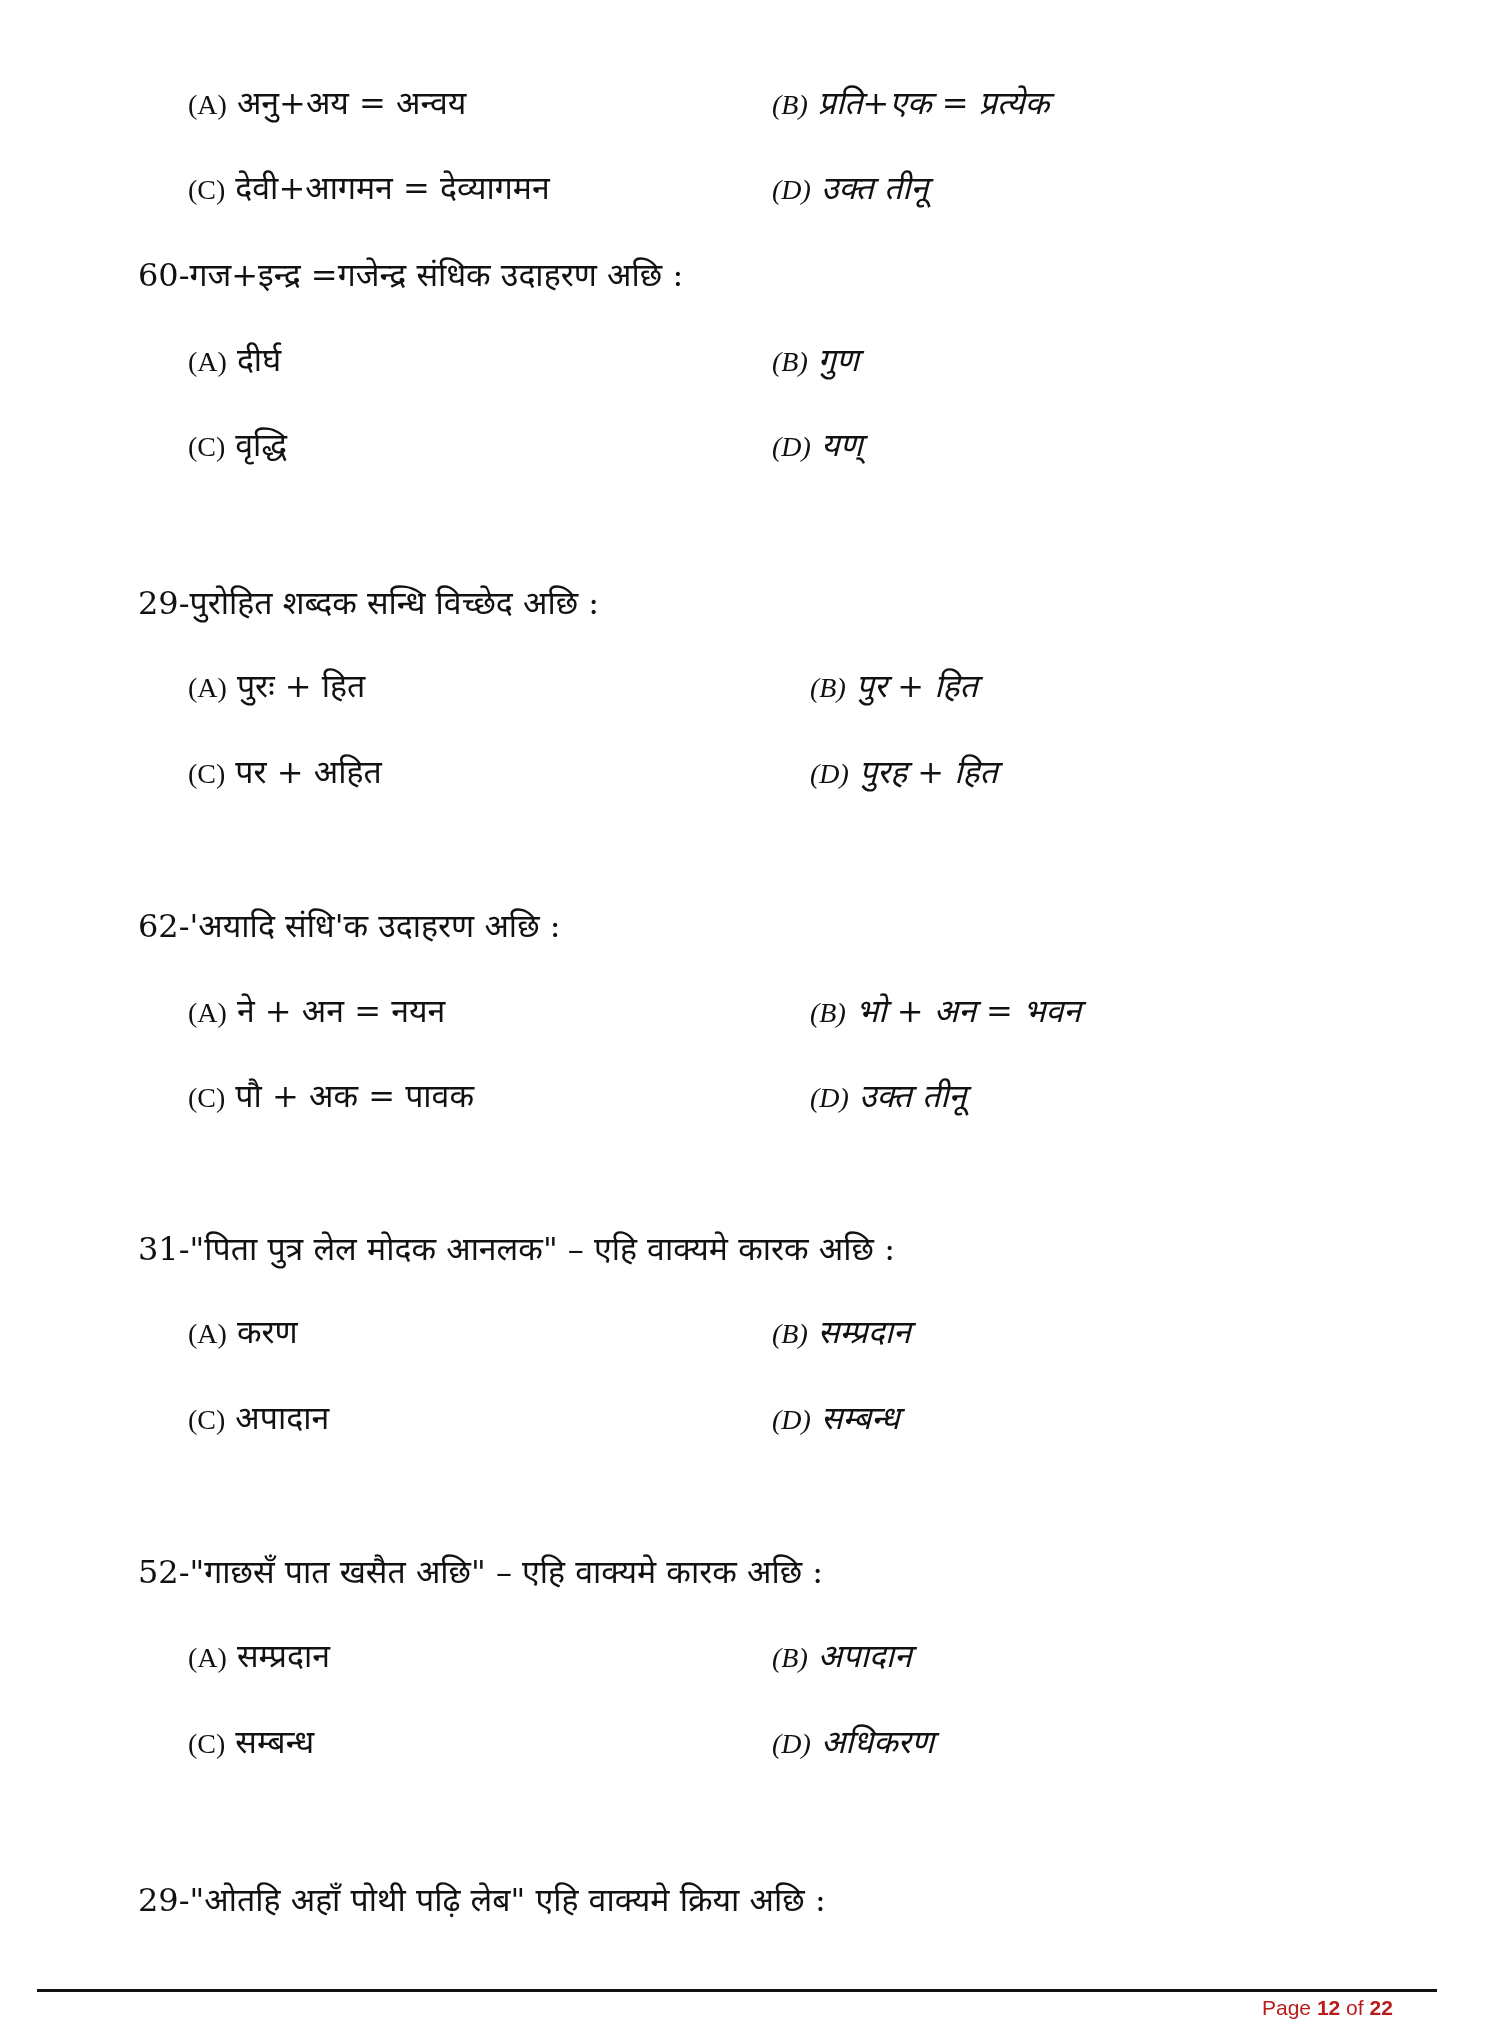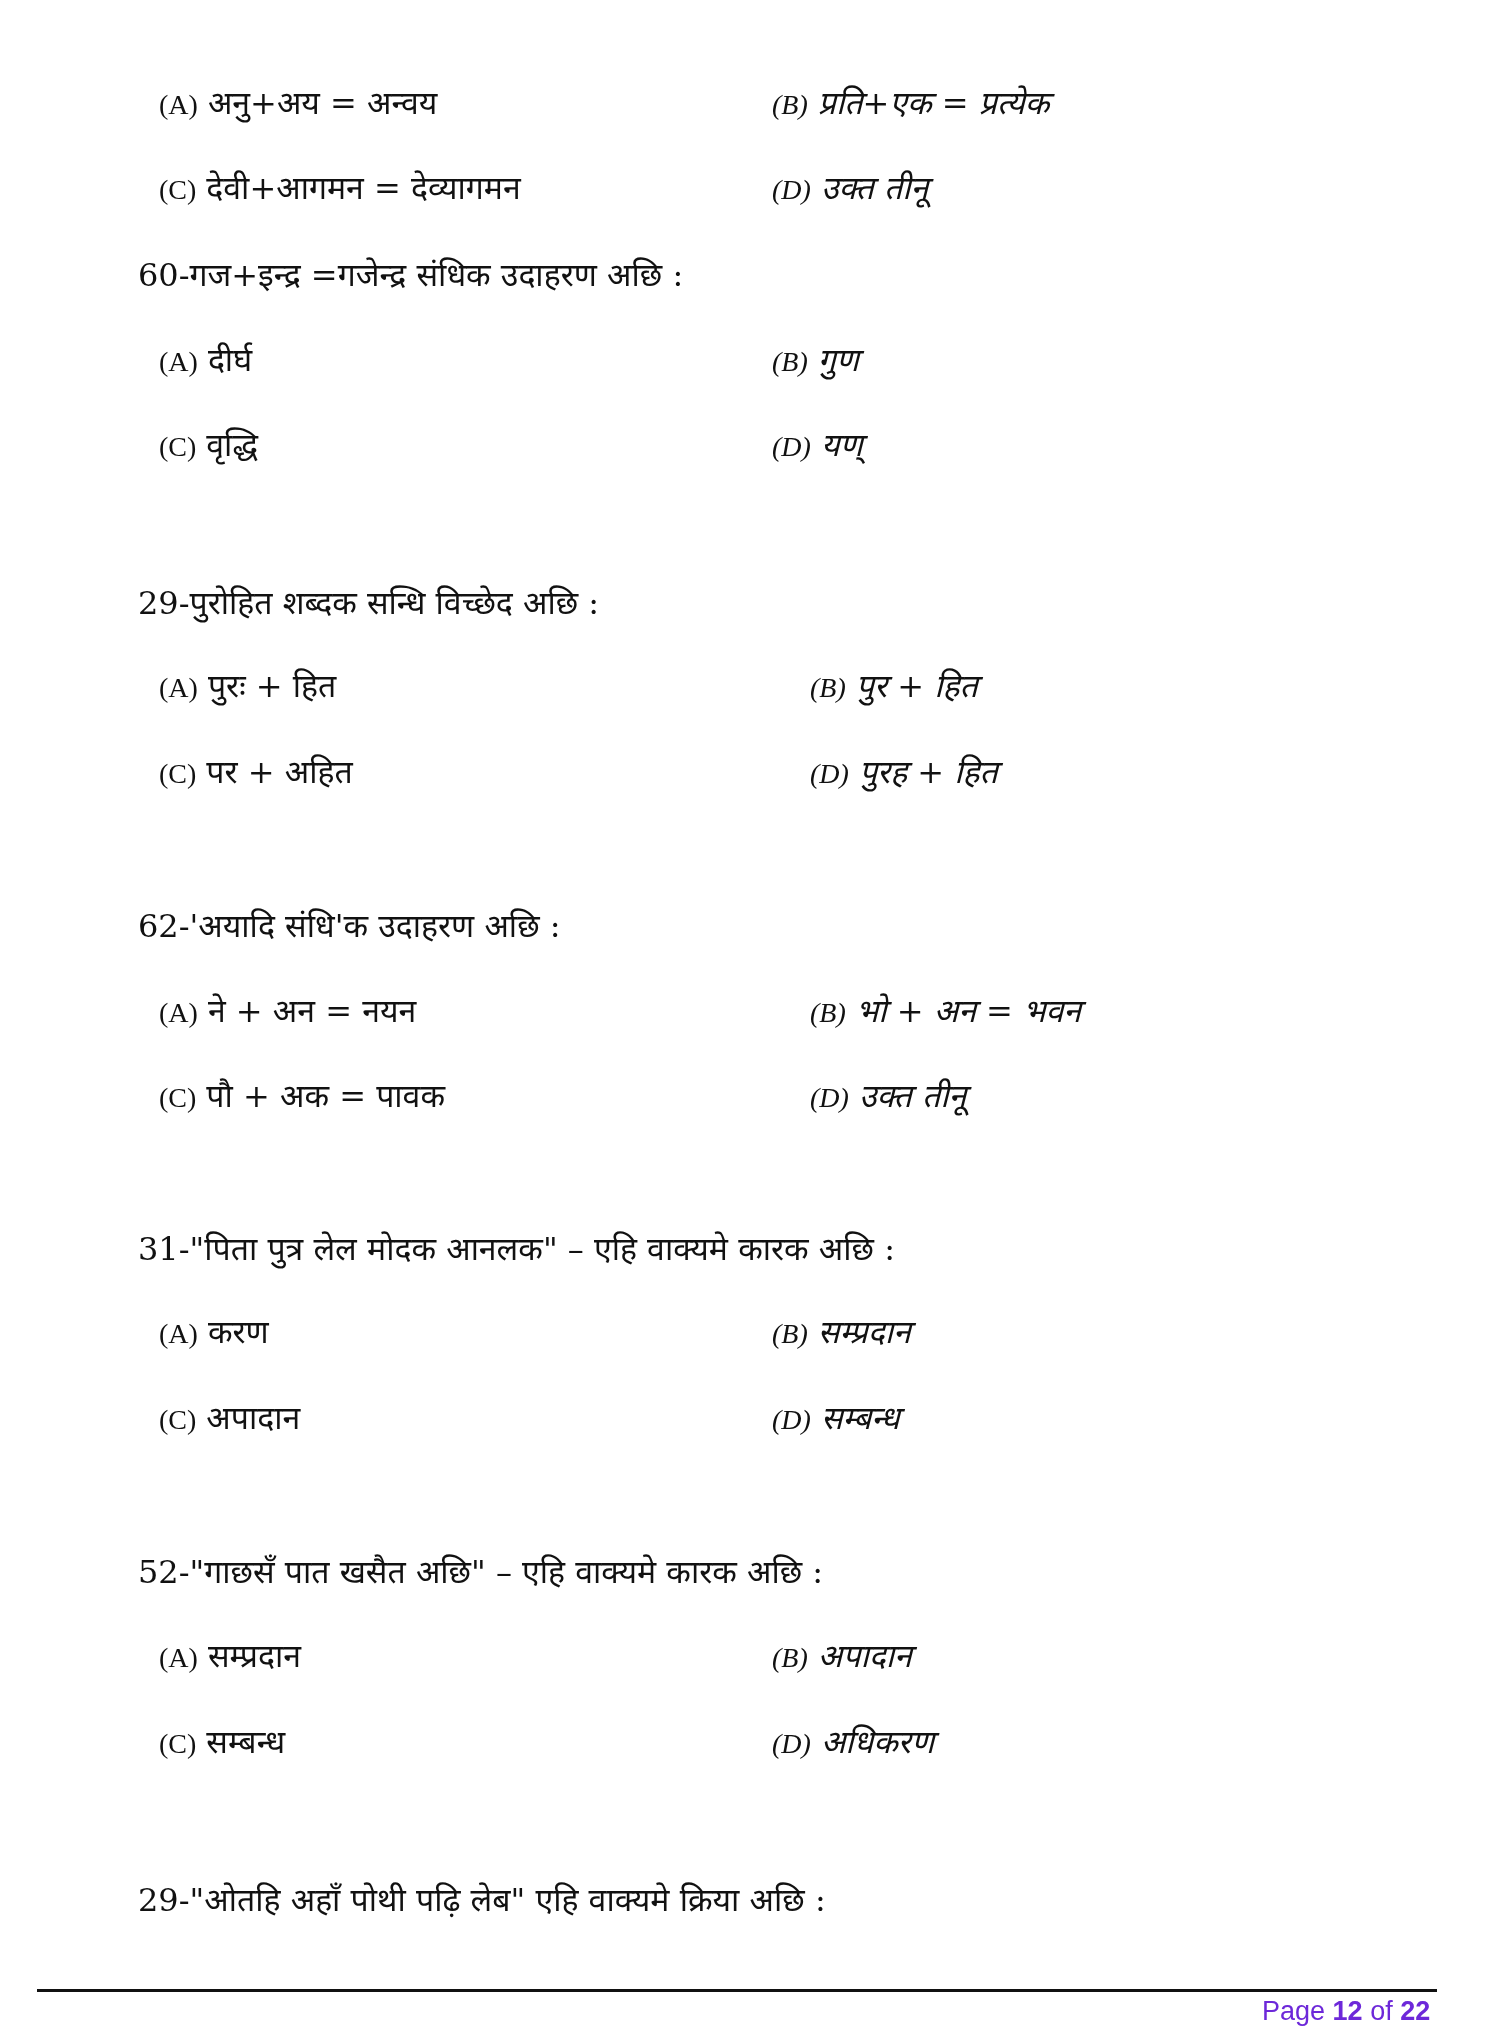--- a/index.html
+++ b/index.html
@@ -1,27 +1,27 @@
 <!DOCTYPE html>
 <html><head>
 <meta charset="utf-8">
 <style>
   html, body { margin: 0; padding: 0; background: #ffffff; }
   body { width: 1505px; height: 2034px; position: relative; overflow: hidden;
          font-family: "DejaVu Serif", "Liberation Serif", serif; color: #111; }
   .line { position: absolute; font-size: 32px; line-height: 40px; white-space: nowrap;
           transform: translateY(-50%); }
   .q { left: 138px; }
-  .optA { left: 159px; text-align: center; }
+  .optA { left: 188px; text-align: center; }
   .optB { left: 772px; font-style: italic; }
   .optB.wide { left: 810px; }
   .lbl { font-family: "Liberation Serif", serif; font-size: 28px; margin-right: 10px; }
   .rule { position: absolute; left: 37px; top: 1989px; width: 1400px; height: 3px; background: #111; }
   .footer { position: absolute; left: 1262px; top: 1996px; font-family: "Liberation Sans", sans-serif;
-            font-size: 27px; color: #6d28d9; }
+            font-size: 21px; color: #b91c1c; }
   .footer b { font-weight: bold; }
 </style>
 </head>
 <body>
 
 <div class="line optA" style="top:104px"><span class="lbl">(A)</span><span>अनु+अय = अन्वय</span></div>
 <div class="line optB" style="top:104px"><span class="lbl">(B)</span><span>प्रति+एक = प्रत्येक</span></div>
 <div class="line optA" style="top:189px"><span class="lbl">(C)</span><span>देवी+आगमन = देव्यागमन</span></div>
 <div class="line optB" style="top:189px"><span class="lbl">(D)</span><span>उक्त तीनू</span></div>
 

